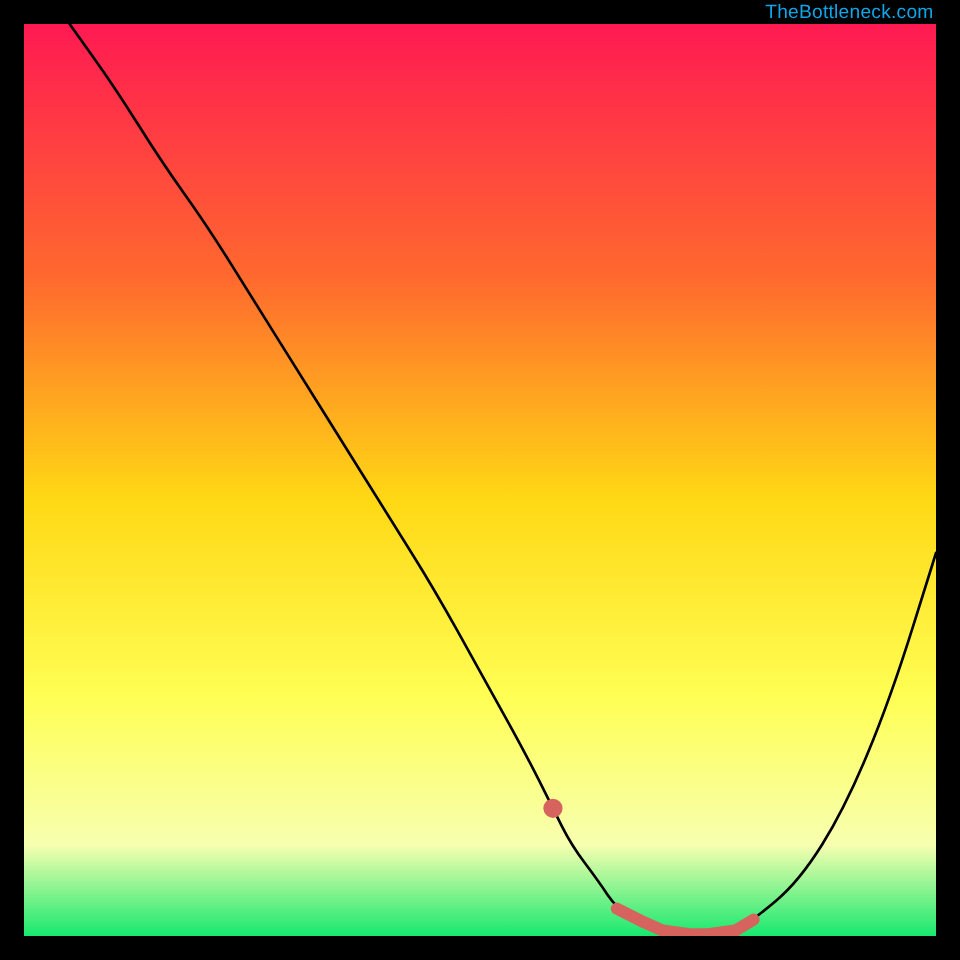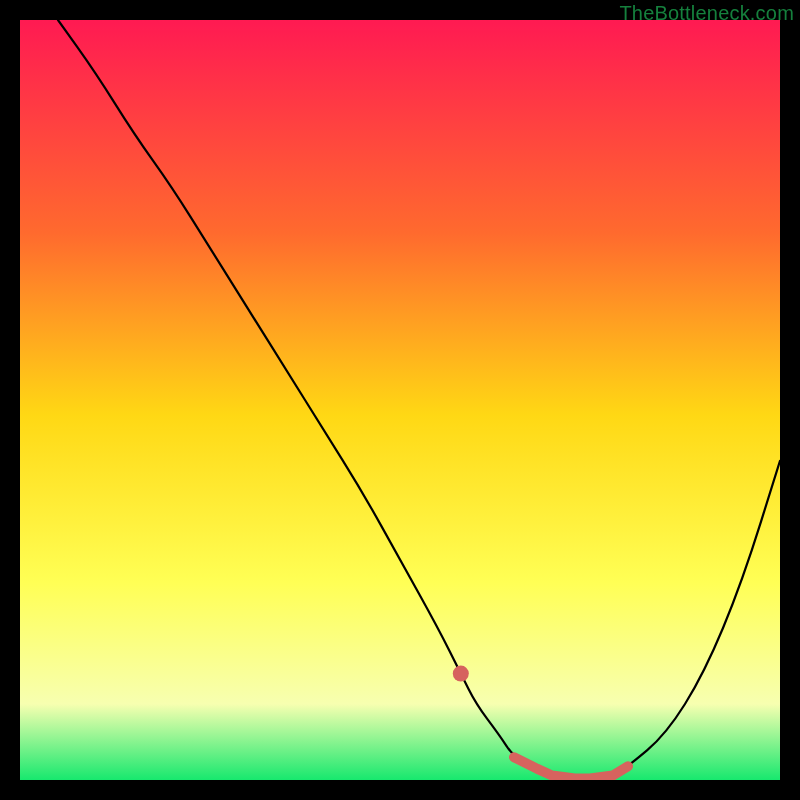--- a/index.html
+++ b/index.html
@@ -29,23 +29,23 @@
   .plot-bg {
     position: absolute;
     left: 0;
     top: 0;
     width: 100%;
     height: 100%;
   }
   .watermark {
     position: absolute;
     top: 2px;
-    right: 6px;
-    color: #15803d;
-    font-size: 20px;
+    right: 22px;
+    color: #0ea5e9;
+    font-size: 16px;
     font-weight: 500;
     letter-spacing: 0.2px;
   }
   svg.curve {
     position: absolute;
     left: 20px;
     top: 20px;
     width: 760px;
     height: 760px;
   }

